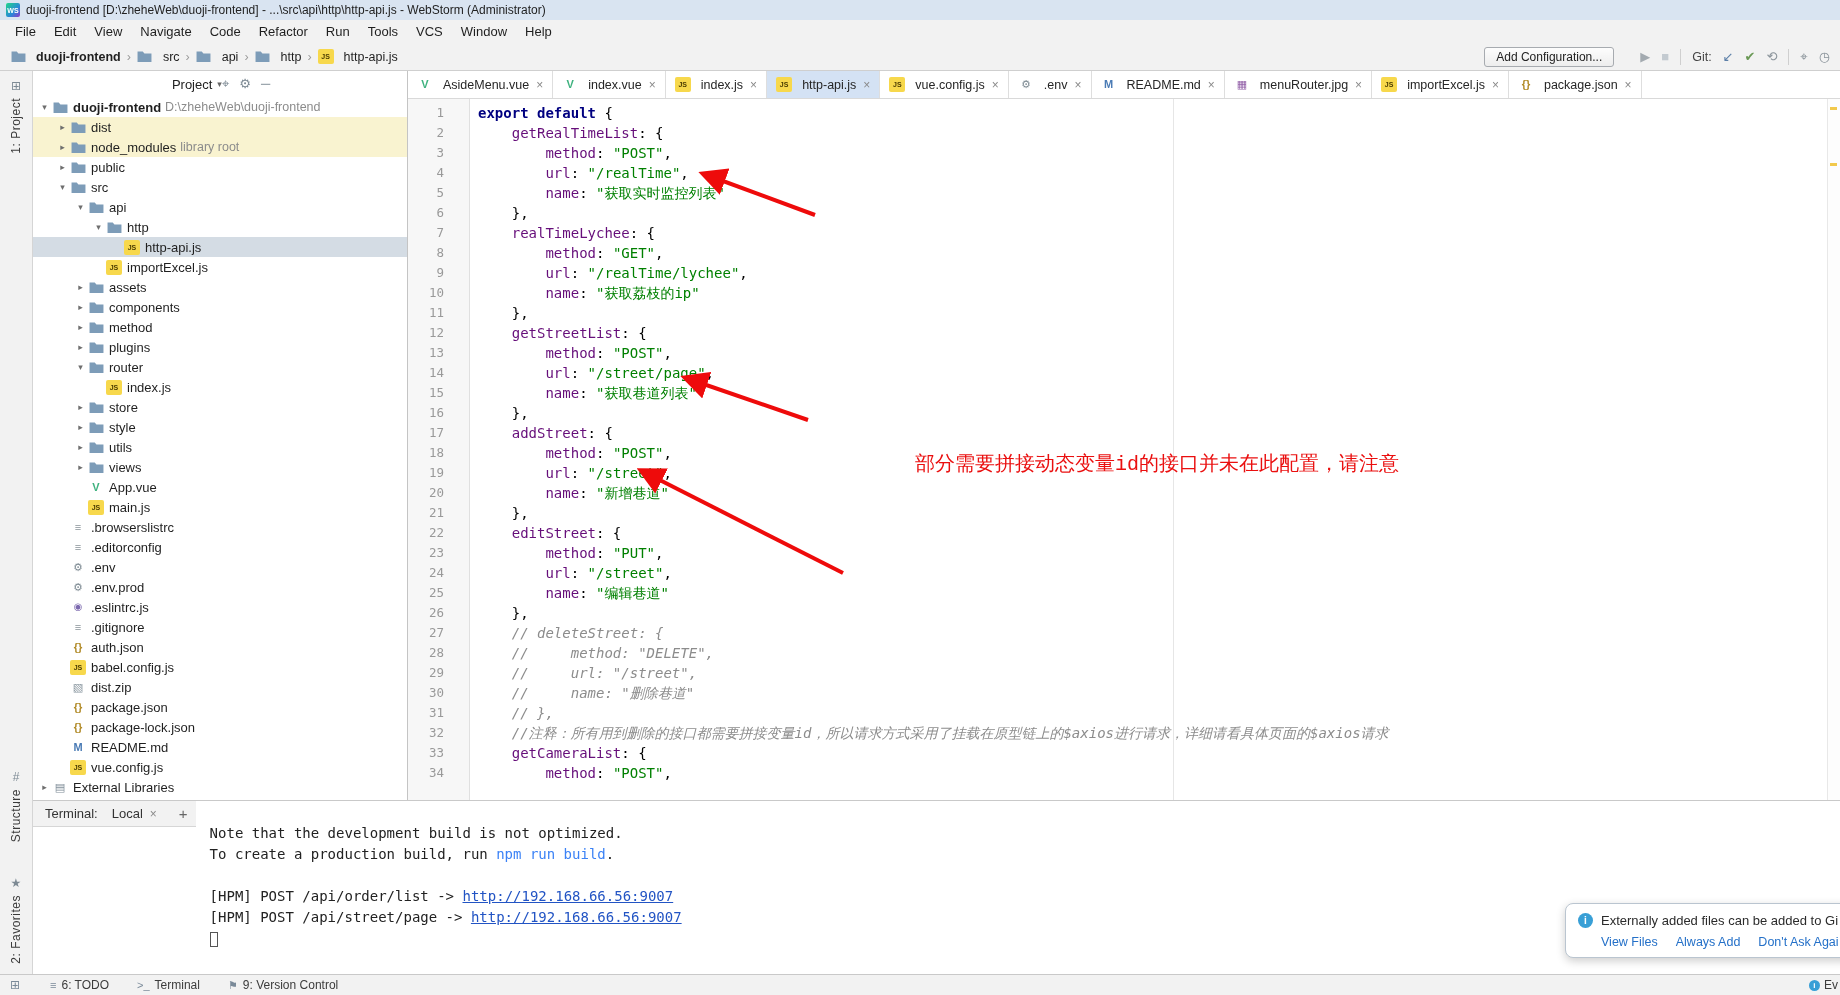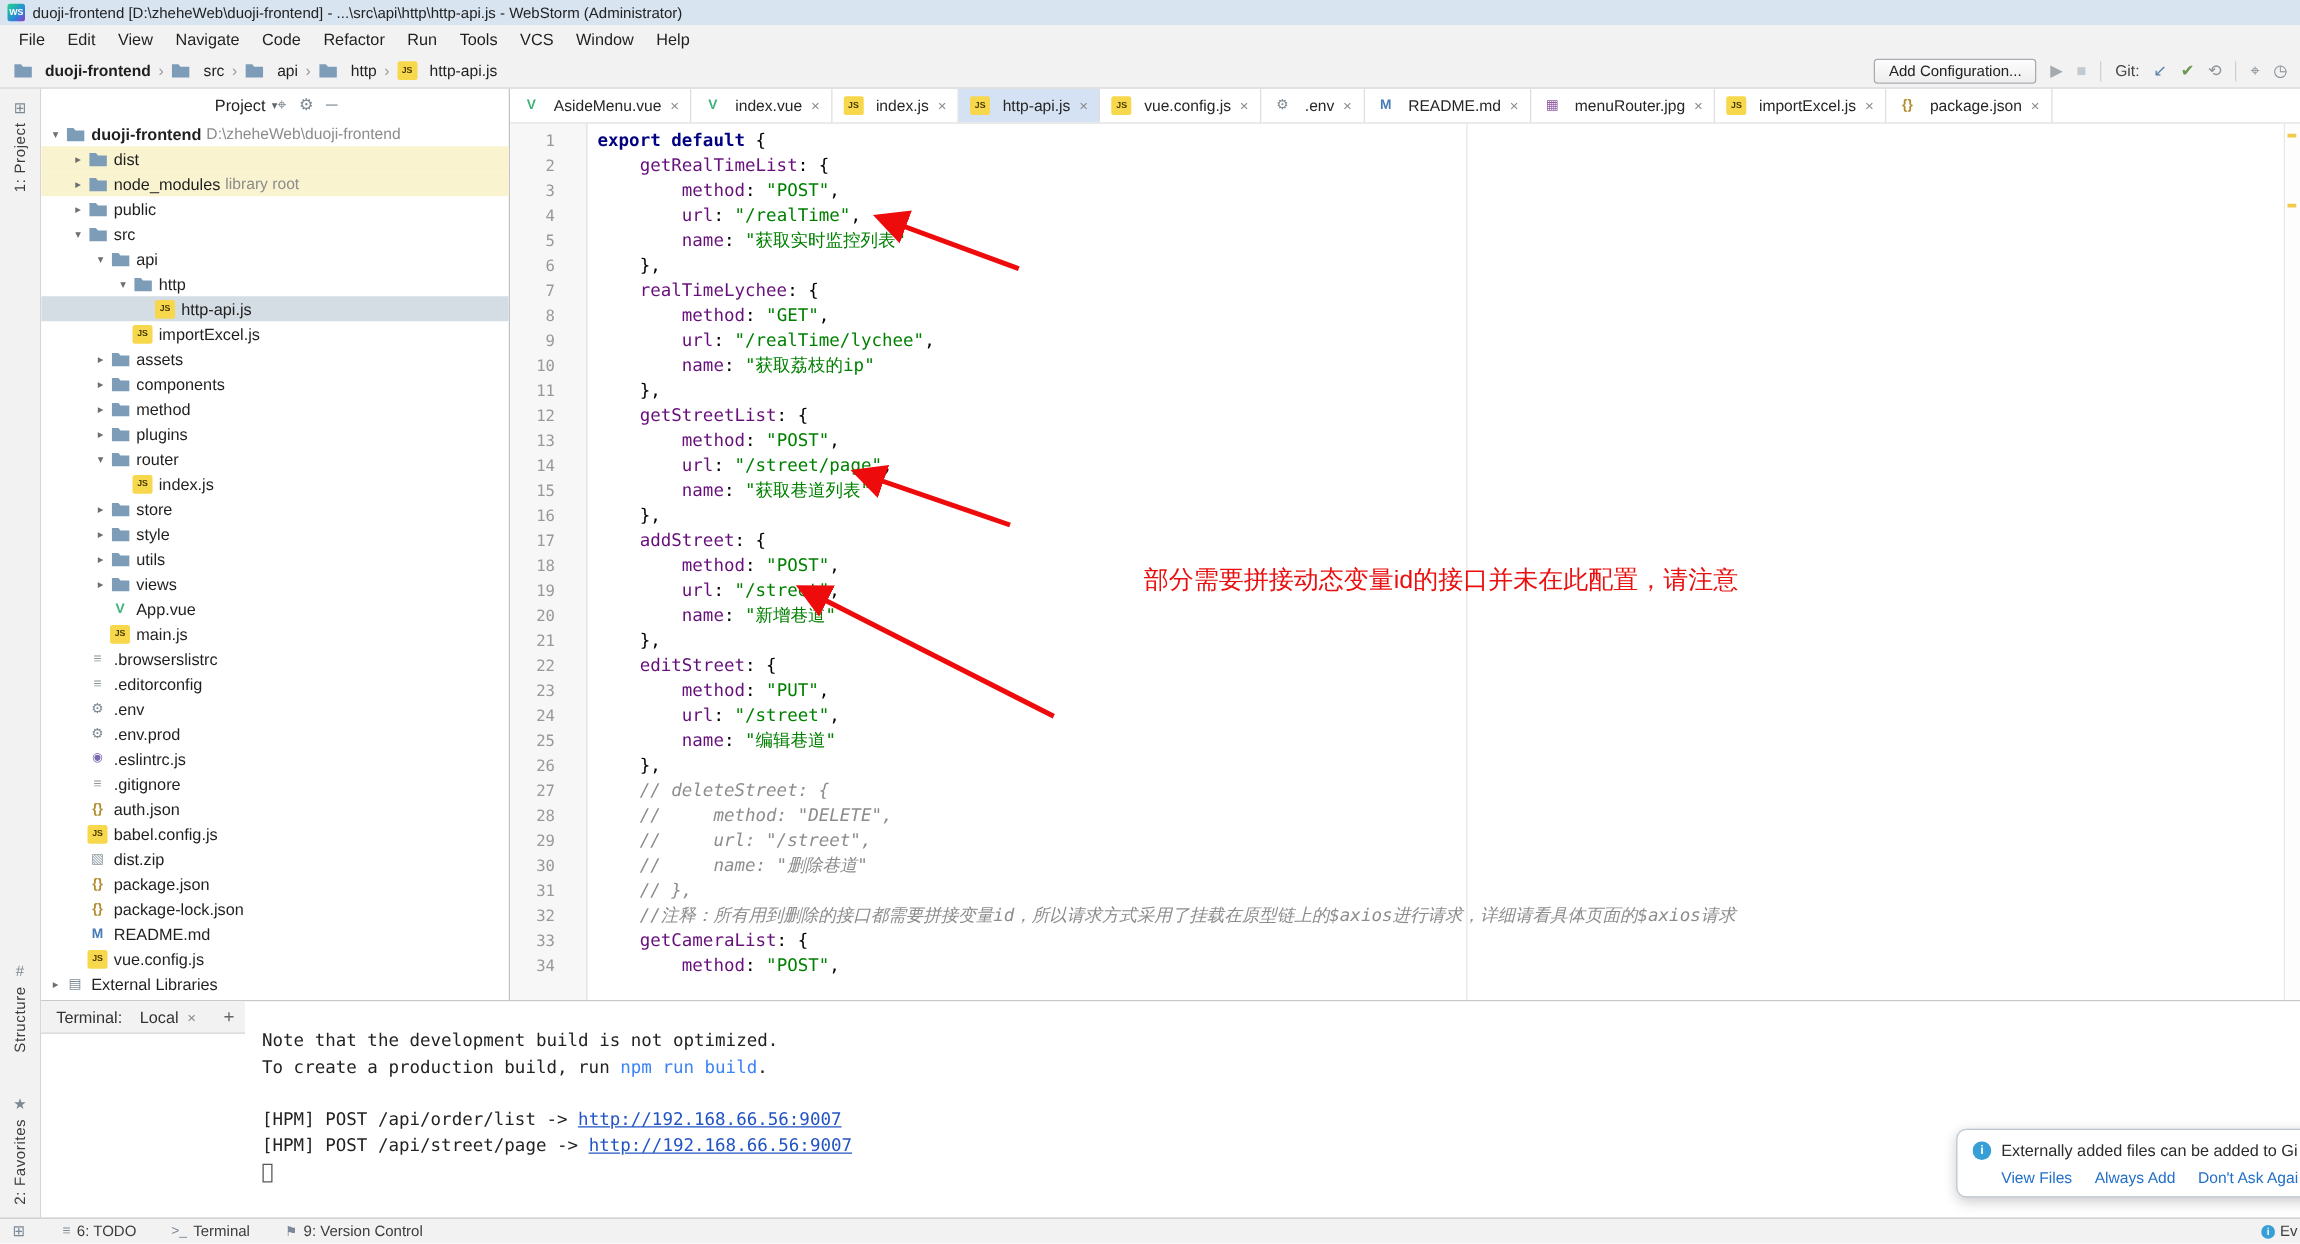--- a/index.html
+++ b/index.html
@@ -13,21 +13,21 @@
 
   
   .menubar{height:23px;background:#f2f2f2;display:flex;align-items:center;padding-left:6px}
   .mitem{padding:0 9px;height:100%;display:flex;align-items:center;cursor:default}
 
   
   .toolbar{height:28px;background:#f2f2f2;border-bottom:1px solid #cfcfcf;display:flex;align-items:center;justify-content:space-between;padding:0 10px}
   .breadcrumbs{display:flex;align-items:center;gap:3px;font-size:12.5px}
   .crumb{display:flex;align-items:center;gap:5px}
   .crumb-sep{color:#9a9a9a;margin:0 3px}
-  .toolbar-right{display:flex;gap:11px}
+  .toolbar-right{display:flex;gap:26px}
   .add-config{font-family:"Liberation Sans",sans-serif;font-size:12px;padding:2px 11px;border:1px solid #a7abb0;border-radius:3px;background:linear-gradient(#fdfdfd,#ededed);color:#222}
   .tb-icon{font-size:13px;color:#7f8b91;cursor:default}
   .tb-sep{width:1px;height:16px;background:#cfcfcf}
   .git-label{color:#444;font-size:12.5px}
 
   
   .below{display:flex;height:903px}
   .stripe{width:33px;flex:none;background:#f2f2f2;border-right:1px solid #d5d5d5;display:flex;flex-direction:column;justify-content:space-between;align-items:center;padding:8px 0 10px}
   .vbtn{display:flex;flex-direction:column;align-items:center;gap:5px;color:#3b3b3b;font-size:12px;cursor:default}
   .vtext{writing-mode:vertical-rl;transform:rotate(180deg);letter-spacing:.5px}
@@ -63,21 +63,21 @@
   .margin-guide{position:absolute;left:765px;top:0;bottom:0;width:1px;background:#e6e6e6}
   .code{position:relative;padding-top:4px;z-index:1}
   .cline{display:flex;height:20px;line-height:20px}
   .lnum{width:62px;flex:none;text-align:right;padding-right:26px;color:#999;font-size:12.5px}
   .ltext{white-space:pre;padding-left:8px}
   .tok-k{color:#000080;font-weight:bold}
   .tok-f{color:#660e7a}
   .tok-s{color:#008000}
   .tok-c{color:#8c8c8c;font-style:italic}
   .tok-p{color:#000}
-  .annotation{position:absolute;left:507px;top:351px;z-index:4;color:#ea0f0f;font-size:20px;font-family:Liberation Sans, sans-serif;white-space:nowrap}
+  .annotation{position:absolute;left:507px;top:351px;z-index:4;color:#ea0f0f;font-size:20px;font-family:Liberation Mono, monospace;white-space:nowrap}
   .arrows{position:absolute;inset:0;z-index:3;pointer-events:none}
   .err-stripe{position:absolute;right:0;top:0;bottom:0;width:13px;background:#fdfdfd;border-left:1px solid #e8e8e8;z-index:2}
   .err-mark{position:absolute;right:3px;width:7px;height:3px;background:#f2c94c}
 
   
   .terminal{flex:1;display:flex;border-top:1px solid #c9c9c9;background:#fff;min-height:0}
   .term-header{height:26px;flex:none;background:#f2f2f2;border-bottom:1px solid #d6d6d6;display:flex;align-items:center;padding-left:12px;gap:4px;font-size:13px;color:#333}
   .term-tab{display:flex;align-items:center;gap:7px;padding:0 10px;height:100%}
   .tab-x{color:#8a8a8a;font-size:12px}
   .term-plus{color:#666;font-size:15px;padding:0 8px}

